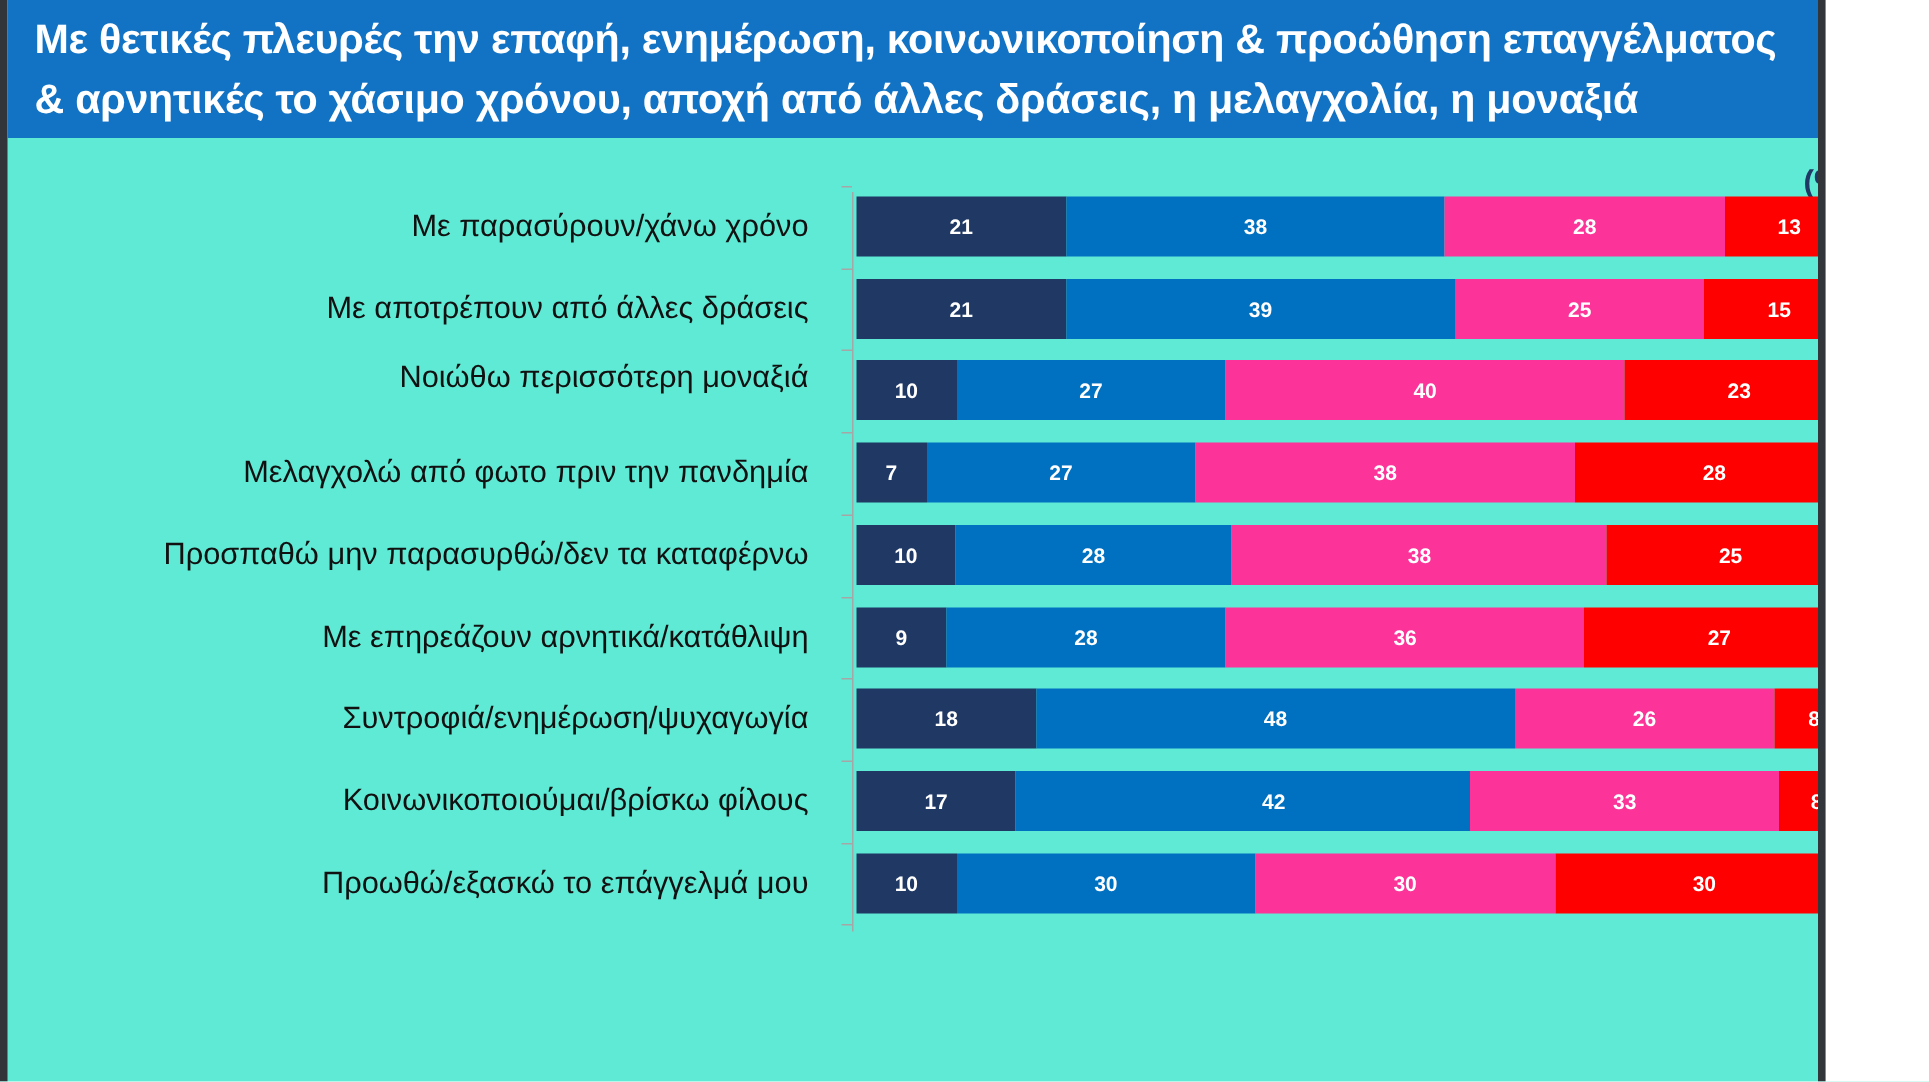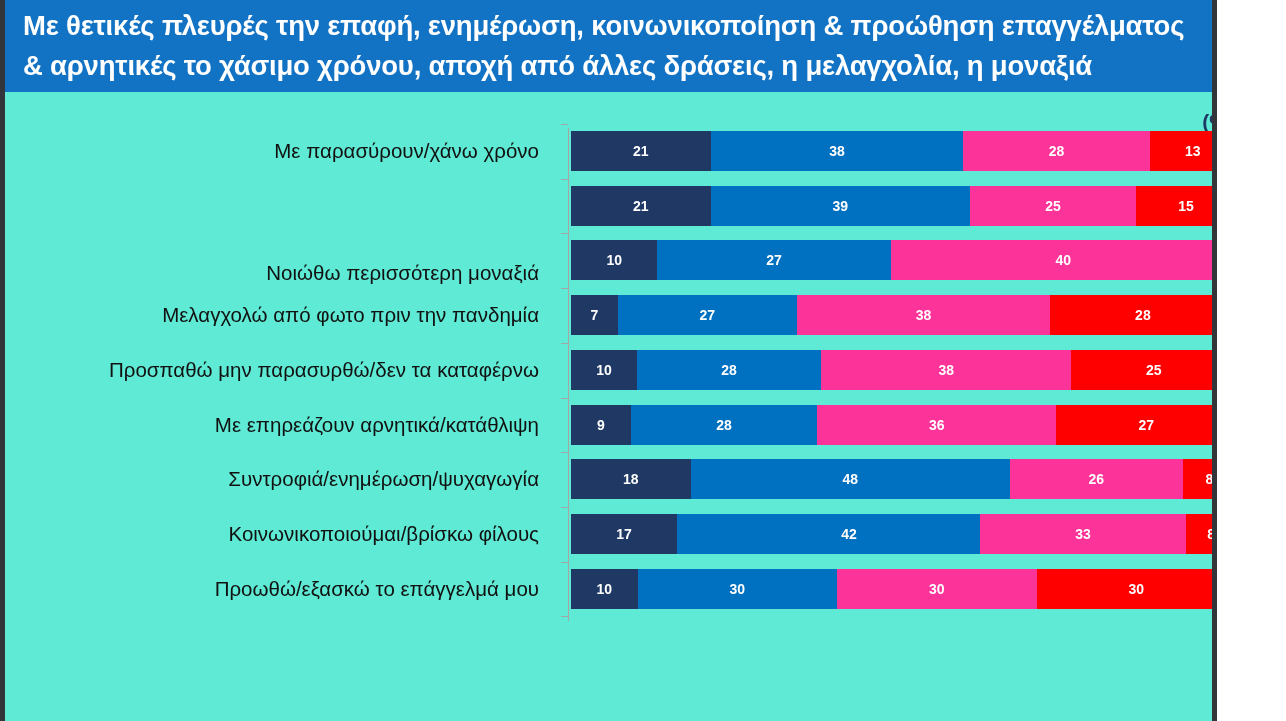--- a/index.html
+++ b/index.html
@@ -130,21 +130,22 @@
     <div class="title-line">Με θετικές πλευρές την επαφή, ενημέρωση, κοινωνικοποίηση &amp; προώθηση επαγγέλματος</div>
     <div class="title-line">&amp; αρνητικές το χάσιμο χρόνου, αποχή από άλλες δράσεις, η μελαγχολία, η μοναξιά</div>
   </div>
 
   <div id="chart-area">
 
     <div id="pct-label">(%)</div>
 
     <div id="cat-labels">
         <div class="cat-label" style="top: 3px;">Με παρασύρουν/χάνω χρόνο</div>
-        <div class="cat-label" style="top: 125px; text-align: right;">Νοιώθω περισσότερη μοναξιά</div>
+        <div class="cat-label" style="top: 57.7px;">Με αποτρέπουν από άλλες δράσεις</div>
+        <div class="cat-label" style="top: 104px; text-align: right;">Νοιώθω περισσότερη μοναξιά</div>
         <div class="cat-label" style="top: 167.1px;">Μελαγχολώ από φωτο πριν την πανδημία</div>
         <div class="cat-label" style="top: 221.8px;">Προσπαθώ μην παρασυρθώ/δεν τα καταφέρνω</div>
         <div class="cat-label" style="top: 276.5px;">Με επηρεάζουν αρνητικά/κατάθλιψη</div>
         <div class="cat-label" style="top: 385.9px;">Κοινωνικοποιούμαι/βρίσκω φίλους</div>
         <div class="cat-label" style="top: 331.2px;">Συντροφιά/ενημέρωση/ψυχαγωγία</div>
         <div class="cat-label" style="top: 440.6px;">Προωθώ/εξασκώ το επάγγελμά μου</div>
       </div>
 
     <div id="plot">
       <div id="axis-line"></div>
@@ -182,20 +183,23 @@
         <div class="bar-row" style="top: 112.4px;">
           <div class="seg s0" style="flex: 10 0 0px; background: rgb(31, 56, 100);">
             <span>10</span>
           </div>
           <div class="seg s1" style="flex: 27 0 0px; background: rgb(0, 112, 192);">
             <span>27</span>
           </div>
           <div class="seg s2" style="flex: 40 0 0px; background: rgb(252, 51, 152);">
             <span>40</span>
           </div>
+          <div class="seg s3" style="flex: 23 0 0px; background: rgb(255, 0, 0);">
+            <span>23</span>
+          </div>
         </div>
         <div class="tick" style="top: 160.1px;"></div>
         <div class="bar-row" style="top: 167.1px;">
           <div class="seg s0" style="flex: 7 0 0px; background: rgb(31, 56, 100);">
             <span>7</span>
           </div>
           <div class="seg s1" style="flex: 27 0 0px; background: rgb(0, 112, 192);">
             <span>27</span>
           </div>
           <div class="seg s2" style="flex: 38 0 0px; background: rgb(252, 51, 152);">

